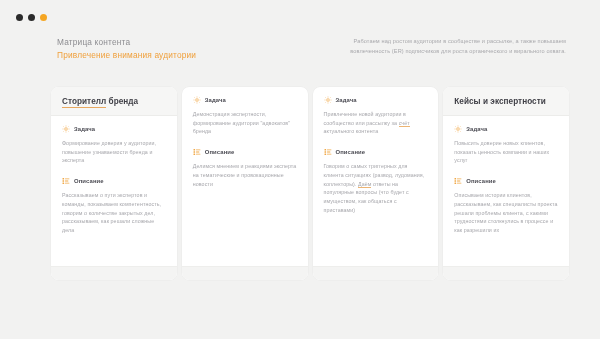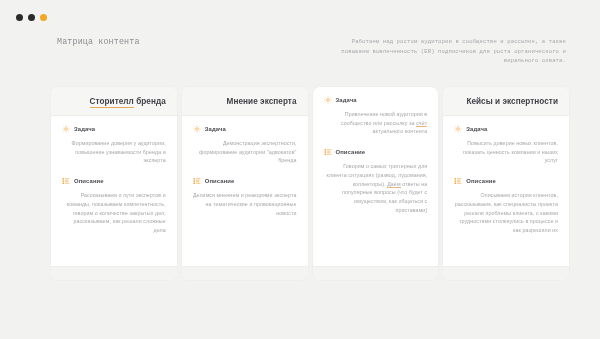--- a/index.html
+++ b/index.html
@@ -37,21 +37,20 @@
   .dot.d2 { background: #2b2b2b; }
   .dot.d3 { background: #f5a623; }
 
   
   #header {
     position: absolute;
     top: 36px;
     left: 0;
     right: 0;
     height: 46px;
-    font-family: Liberation Mono, monospace;
   }
 
   #header-left {
     position: absolute;
     left: 57px;
     top: 0;
   }
   #title-main {
     font-size: 8.3px;
     color: #8d8d91;
@@ -92,21 +91,20 @@
   .card {
     flex: 1 1 0;
     min-width: 0;
     background: #ffffff;
     border-radius: 7px 7px 7px 7px;
     display: flex;
     flex-direction: column;
     height: 193px;
     box-shadow: 0 0 0 0.5px rgba(0,0,0,0.035);
     overflow: hidden;
-    text-align: right;
   }
 
   .card-head {
     background: #f6f6f5;
     padding: 9px 11px 8px 11px;
     border-bottom: 1px solid #ececea;
   }
   .card-title {
     font-size: 8.2px;
     font-weight: bold;
@@ -171,20 +169,21 @@
 
   <div id="window-dots">
     <span class="dot d1"></span>
     <span class="dot d2"></span>
     <span class="dot d3"></span>
   </div>
 
   <div id="header">
     <div id="header-left">
       <div id="title-main">Матрица контента</div>
+      <div id="title-sub">Привлечение внимания аудитории</div>
     </div>
     <div id="header-right">Работаем над ростом аудитории в сообществе и рассылке, а также повышаем вовлеченность (ER) подписчиков для роста органического и вирального охвата.</div>
   </div>
 
   <div id="cards">
 
     <div class="card">
       <div class="card-head">
         <div class="card-title"><span class="u">Сторителл</span><span> бренда</span></div>
       </div>
@@ -219,23 +218,20 @@
             </span>
             <span class="block-label">Описание</span>
           </div>
           <div class="block-text">Рассказываем о пути экспертов и команды, показываем компетентность, говорим о количестве закрытых дел, рассказываем, как решали сложные дела</div>
         </div>
       </div>
       <div class="card-foot"></div>
     </div>
 
     <div class="card">
-      <div class="card-head">
-        <div class="card-title">Мнение эксперта</div>
-      </div>
       <div class="card-body">
         <div class="block task">
           <div class="block-head">
             <span class="icon">
               <svg width="8" height="8" viewBox="0 0 16 16">
                   <g fill="none" stroke="#f0a847" stroke-width="1.4">
                     <circle cx="8" cy="8" r="2.6"></circle>
                     <path d="M8 1.2v1.6M8 13.2v1.6M1.2 8h1.6M13.2 8h1.6M3.2 3.2l1.1 1.1M11.7 11.7l1.1 1.1M12.8 3.2l-1.1 1.1M4.3 11.7l-1.1 1.1"></path>
                   </g>
                 </svg>

